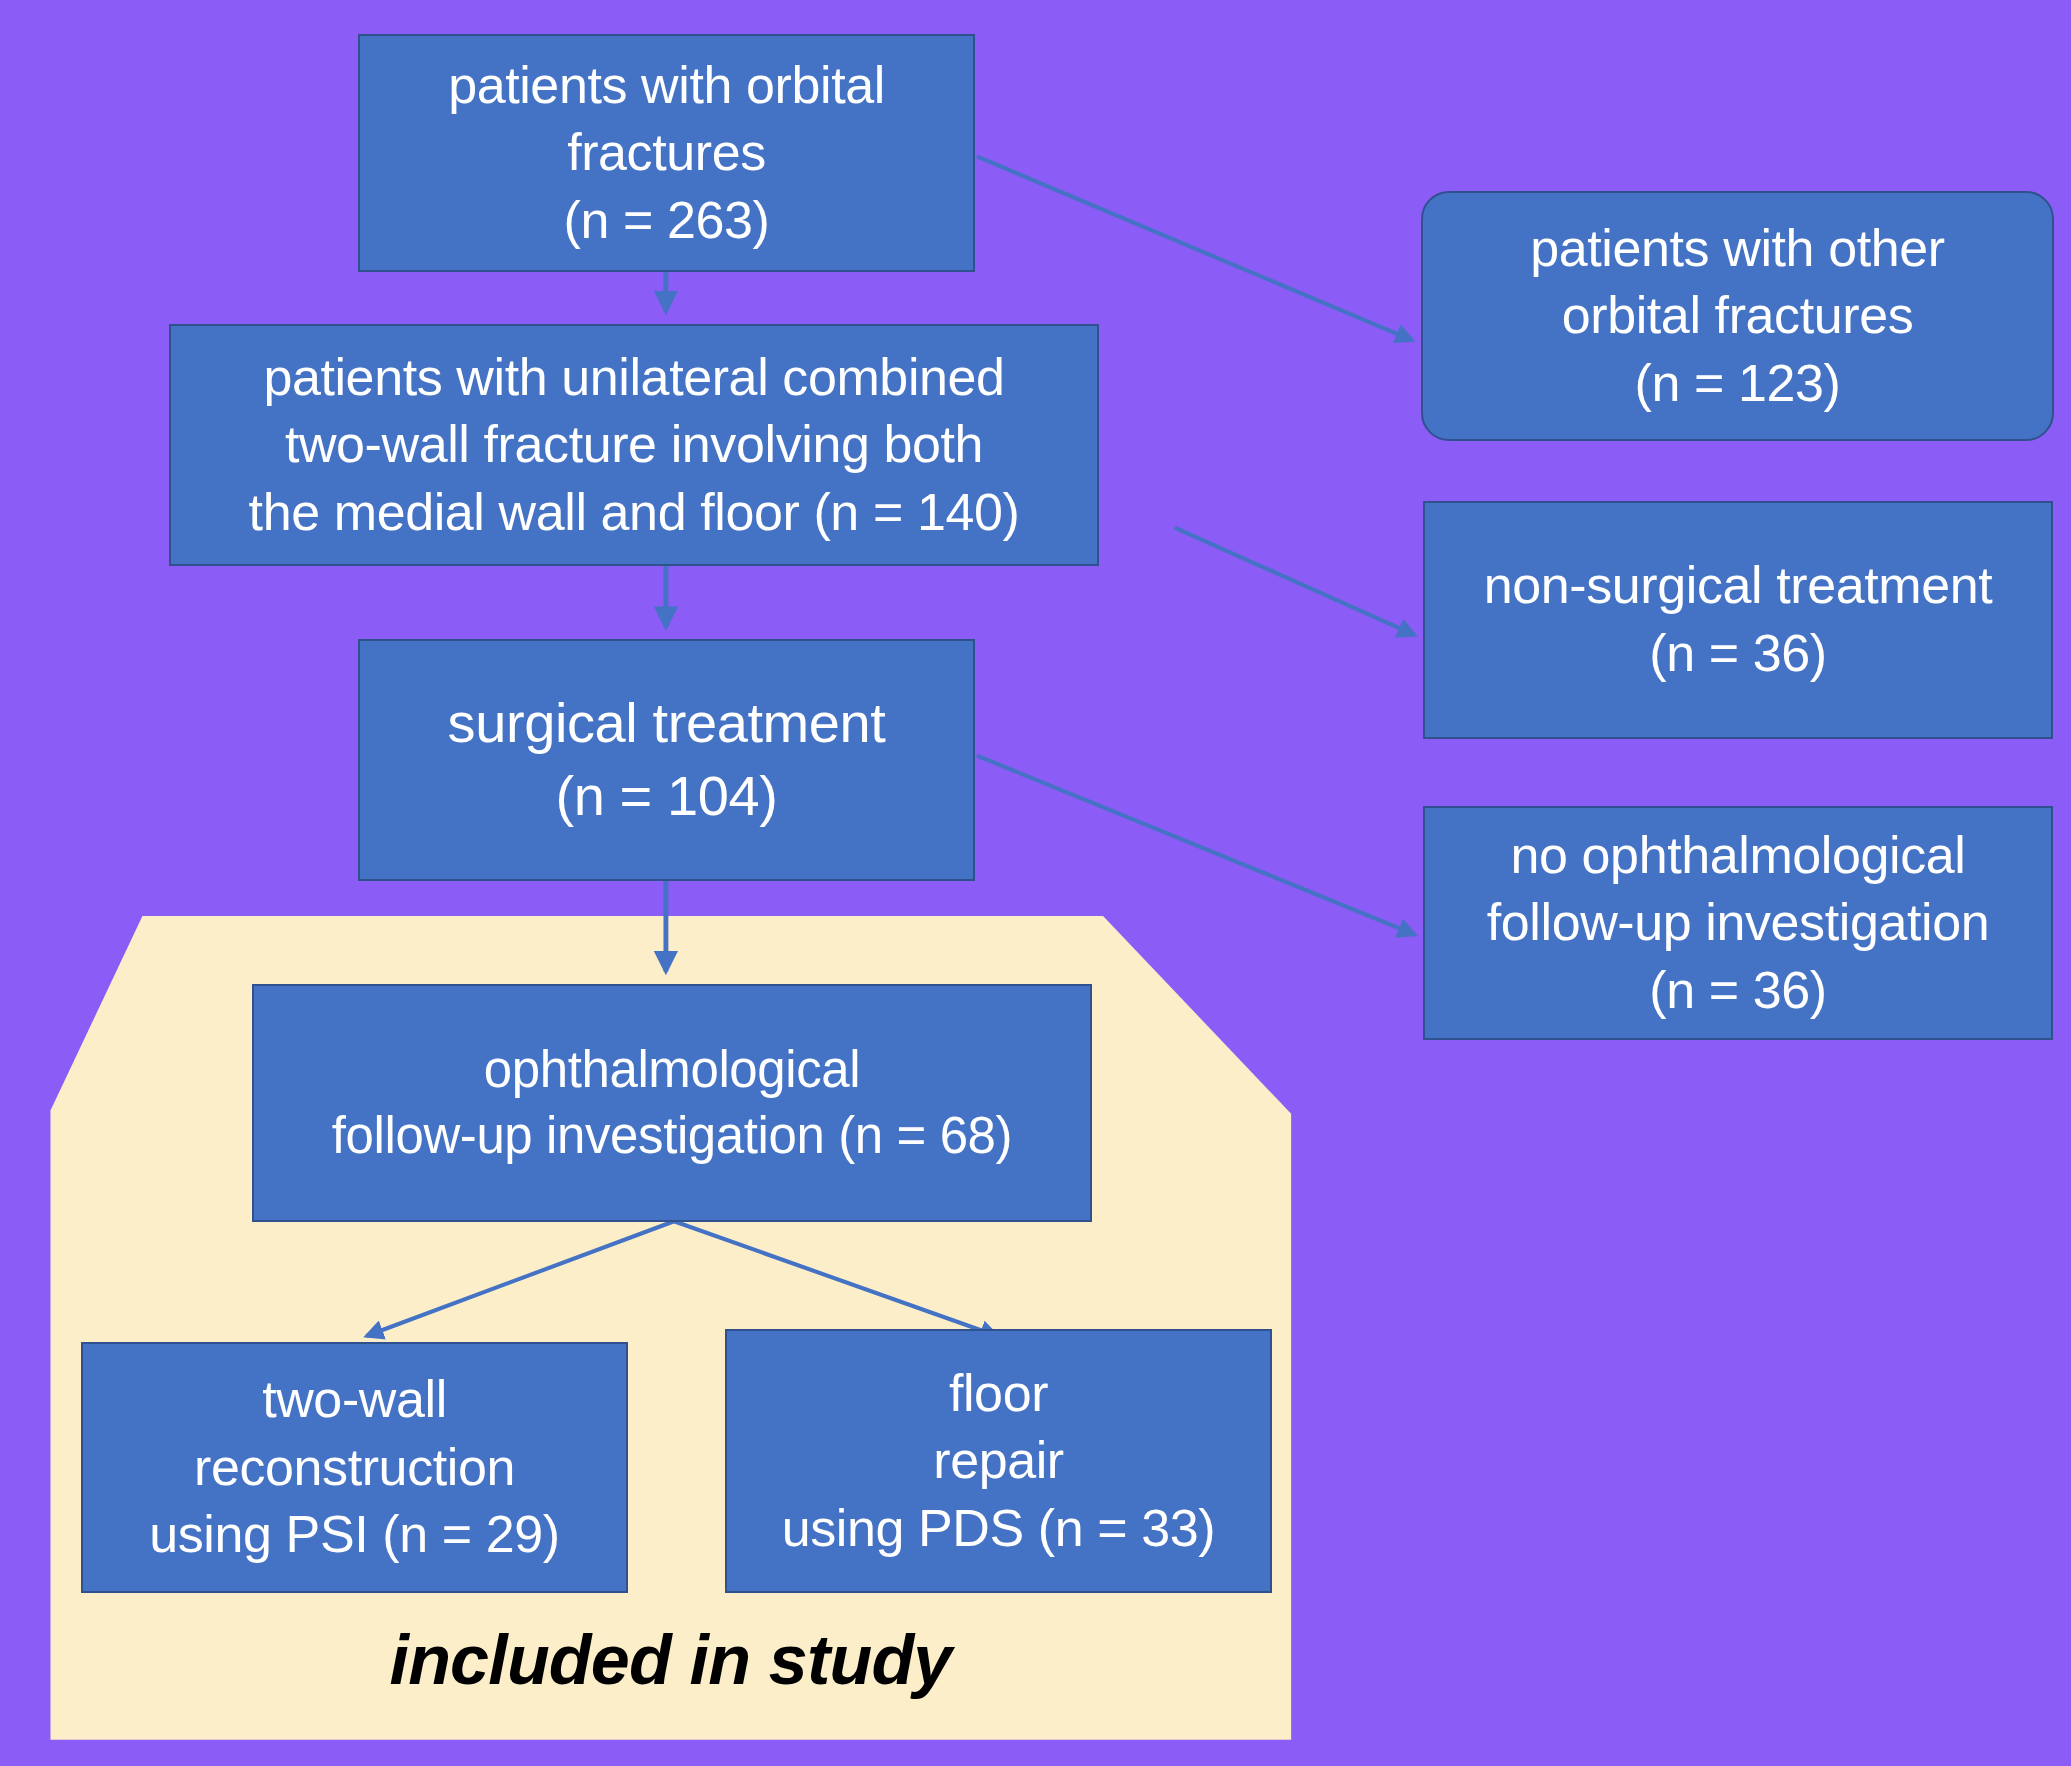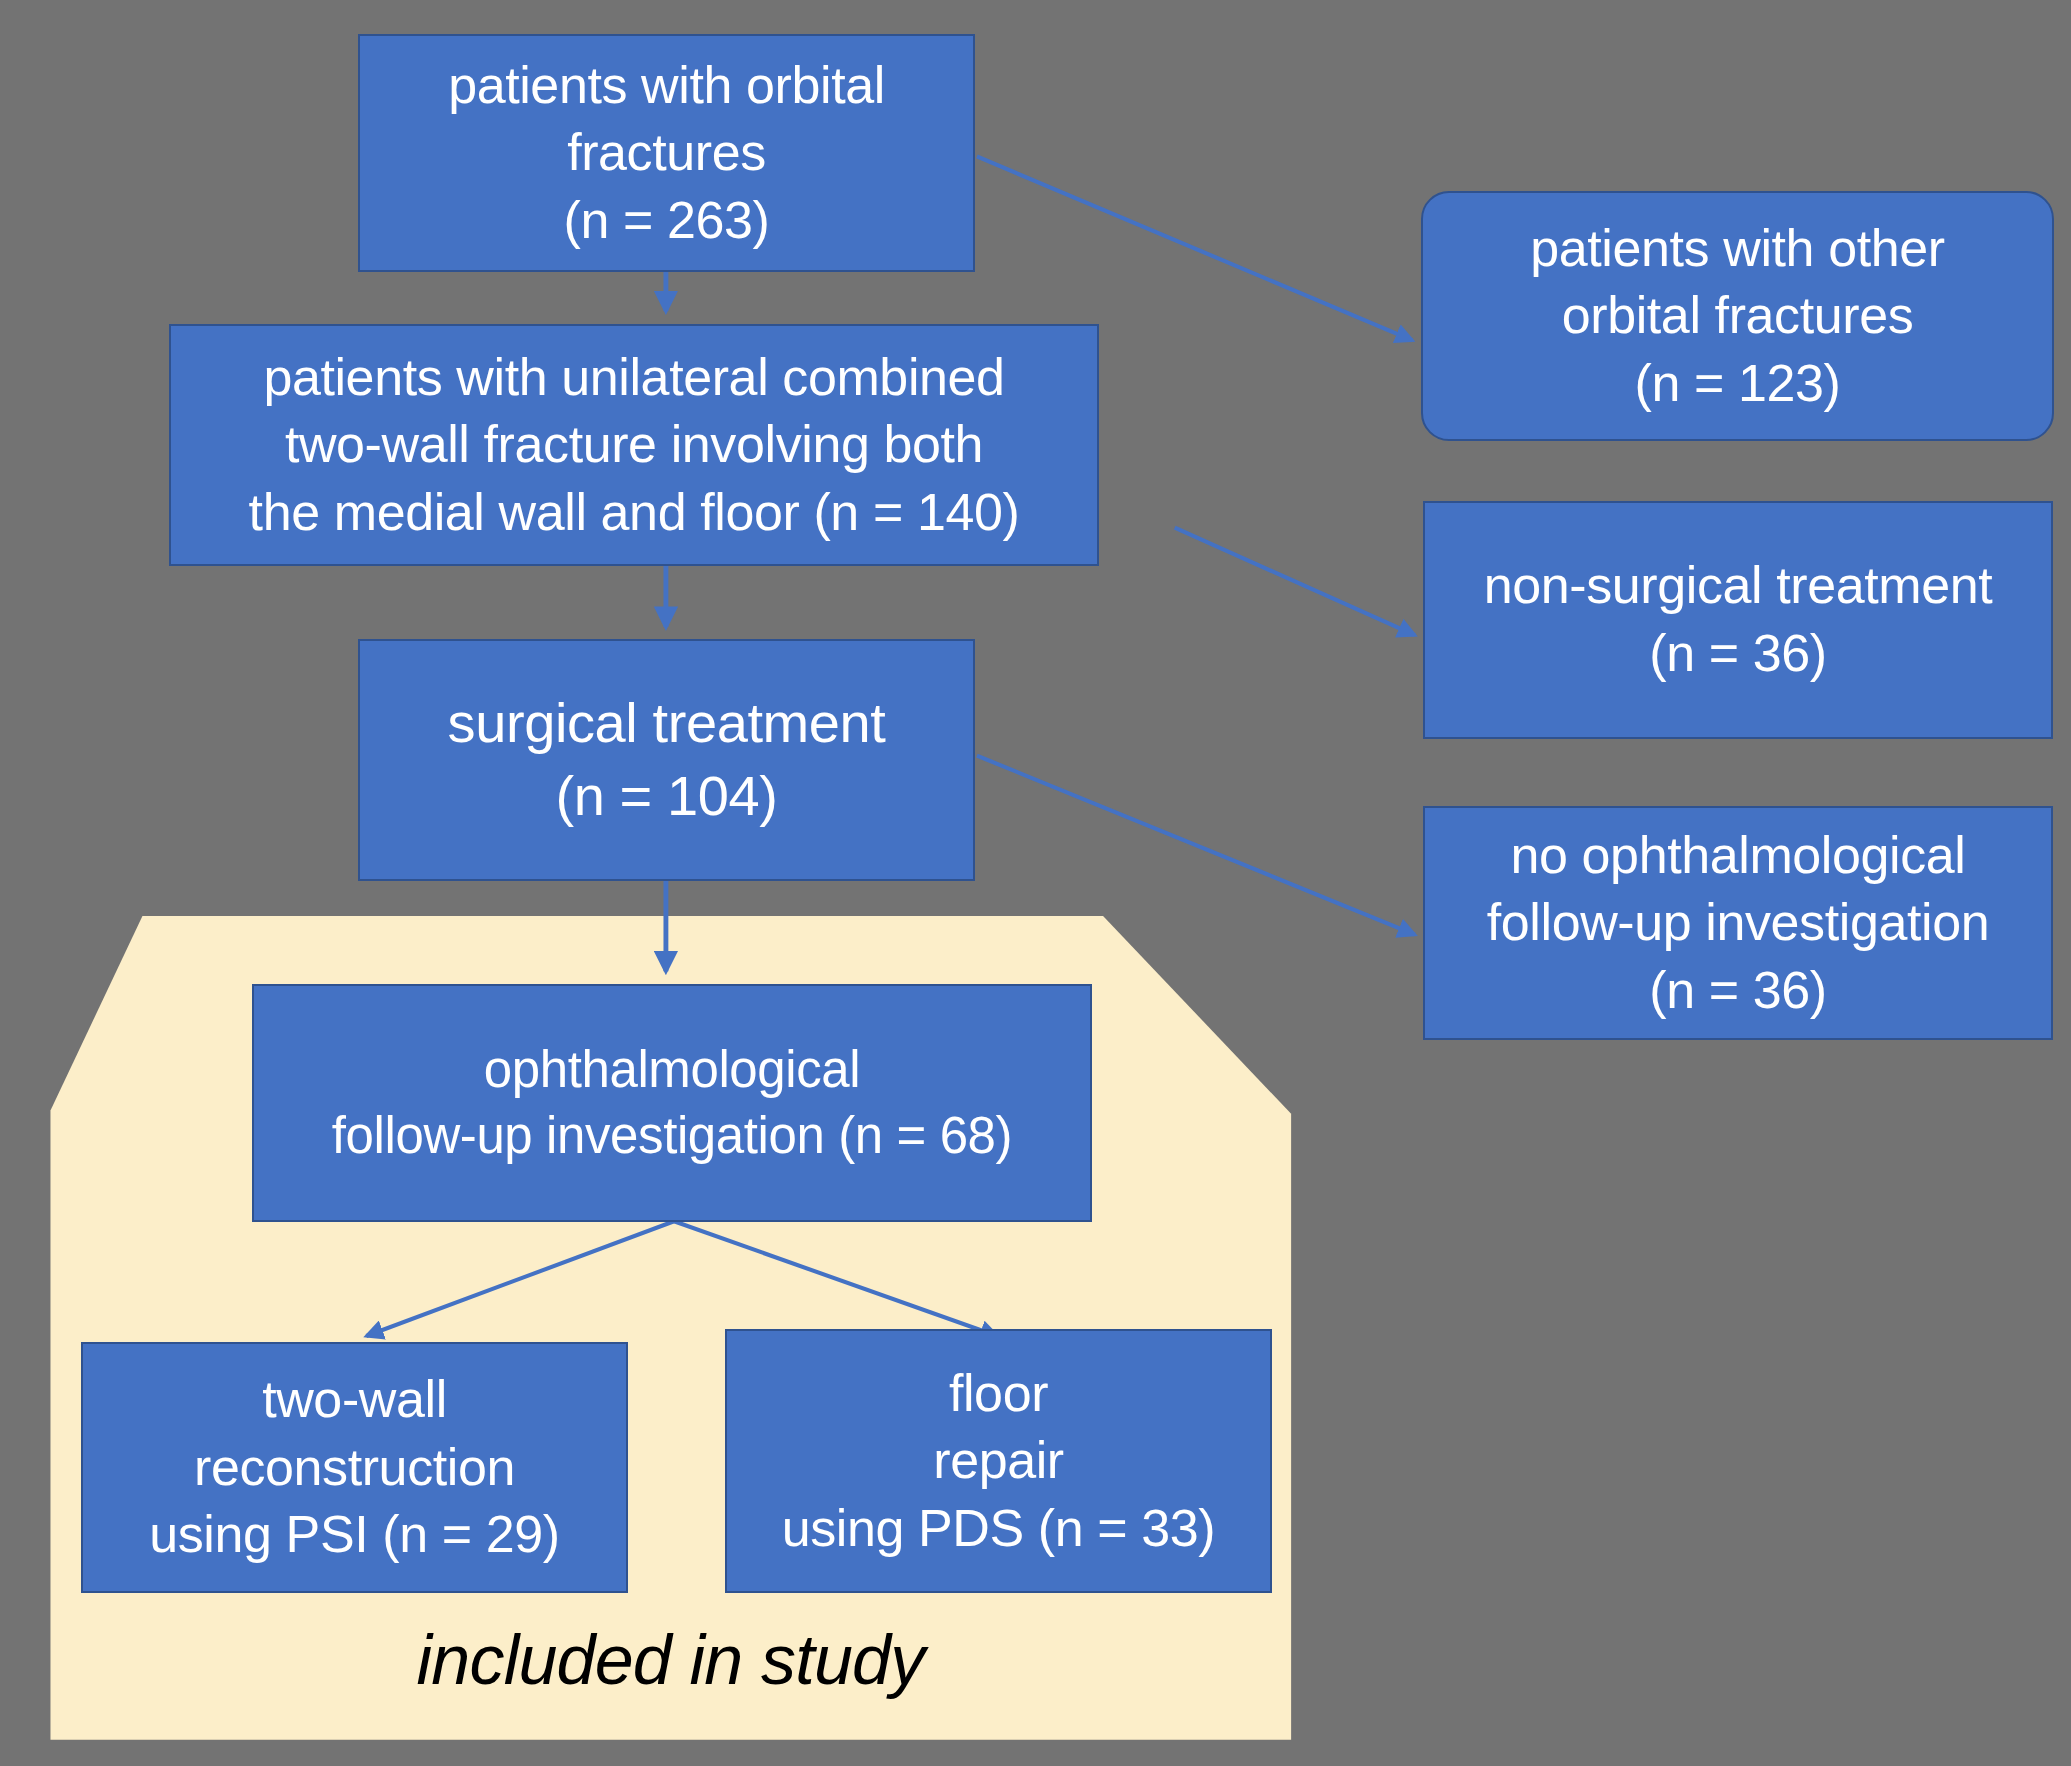--- a/index.html
+++ b/index.html
@@ -8,21 +8,21 @@
     padding: 0;
     background: #ffffff;
   }
   body {
     font-family: "Liberation Sans", sans-serif;
   }
   #canvas {
     position: relative;
     width: 2071px;
     height: 1766px;
-    background: #737373;
+    background: #8b5cf6;
     overflow: hidden;
   }
   .beige-region {
     position: absolute;
     left: 0;
     top: 0;
     width: 2071px;
     height: 1766px;
     pointer-events: none;
   }
@@ -48,21 +48,21 @@
     font-size: 50px;
     font-weight: 400;
     letter-spacing: -0.4px;
     white-space: pre-line;
     padding: 3.3px 8.1px;
   }
   .included-label {
     position: absolute;
     color: #000000;
     font-style: italic;
-    font-weight: normal;
+    font-weight: bold;
     font-size: 70px;
     letter-spacing: -0.8px;
     text-align: center;
     white-space: nowrap;
   }
 </style>
 </head>
 <body>
 
 <div id="canvas">

